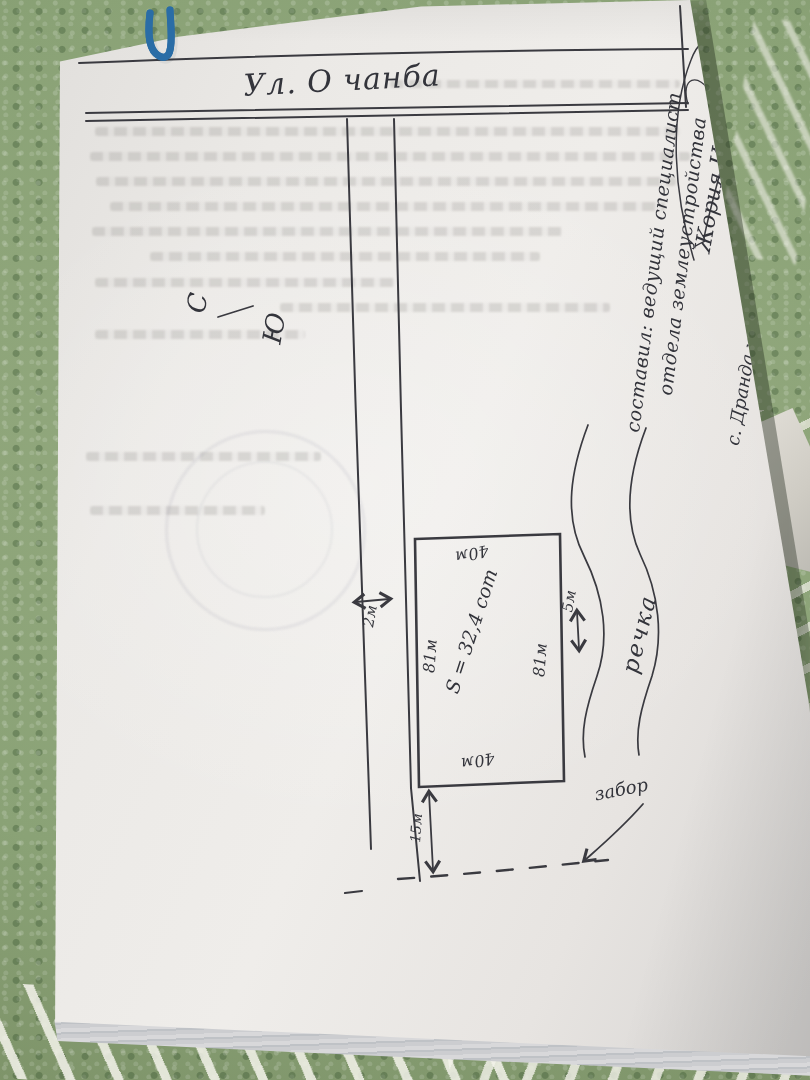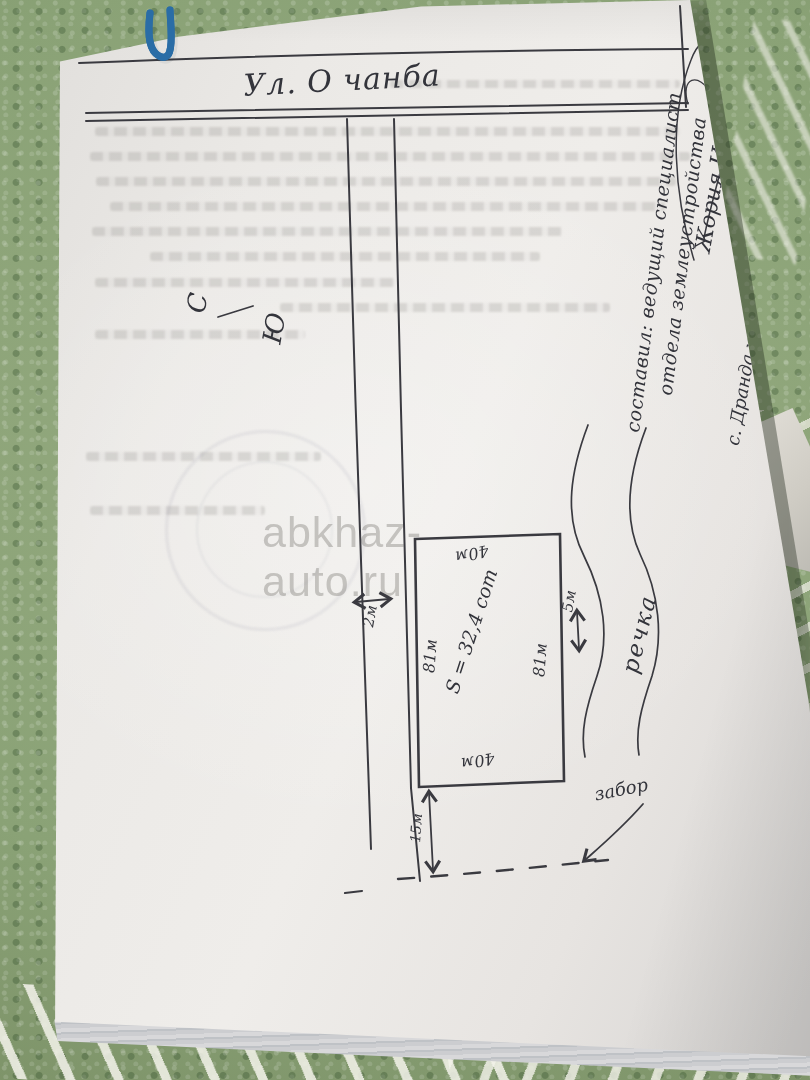--- a/index.html
+++ b/index.html
@@ -75,21 +75,20 @@
     <div class="bleed" style="left:150px;top:252px;width:390px;height:9px"></div>
     <div class="bleed" style="left:95px;top:278px;width:300px;height:9px"></div>
     <div class="bleed" style="left:280px;top:303px;width:330px;height:9px"></div>
     <div class="bleed" style="left:95px;top:330px;width:210px;height:9px"></div>
     <div class="bleed" style="left:86px;top:452px;width:235px;height:9px"></div>
     <div class="bleed" style="left:90px;top:506px;width:175px;height:9px"></div>
 
     <div class="stamp" style="left:165px;top:430px;width:195px;height:195px;border:3px solid rgba(108,112,142,.10)"></div>
     <div class="stamp" style="left:196px;top:461px;width:133px;height:133px;border:2px solid rgba(108,112,142,.08)"></div>
 
-    <div class="watermark">abkhaz-auto.ru</div>
 
     <svg class="strokes" width="810" height="1080" viewBox="0 0 810 1080">
       <defs>
         <marker id="ah" markerWidth="10" markerHeight="10" refX="6" refY="5" orient="auto-start-reverse">
           <path d="M1,1 L7,5 L1,9" fill="none" stroke="#3a3a40" stroke-width="1.7"></path>
         </marker>
       </defs>
       <g fill="none" stroke="#3a3a40" stroke-width="2" stroke-linecap="round">
         <path d="M79,63 C240,56 480,50 688,49"></path>
         <path d="M686,107 L680,6"></path>

